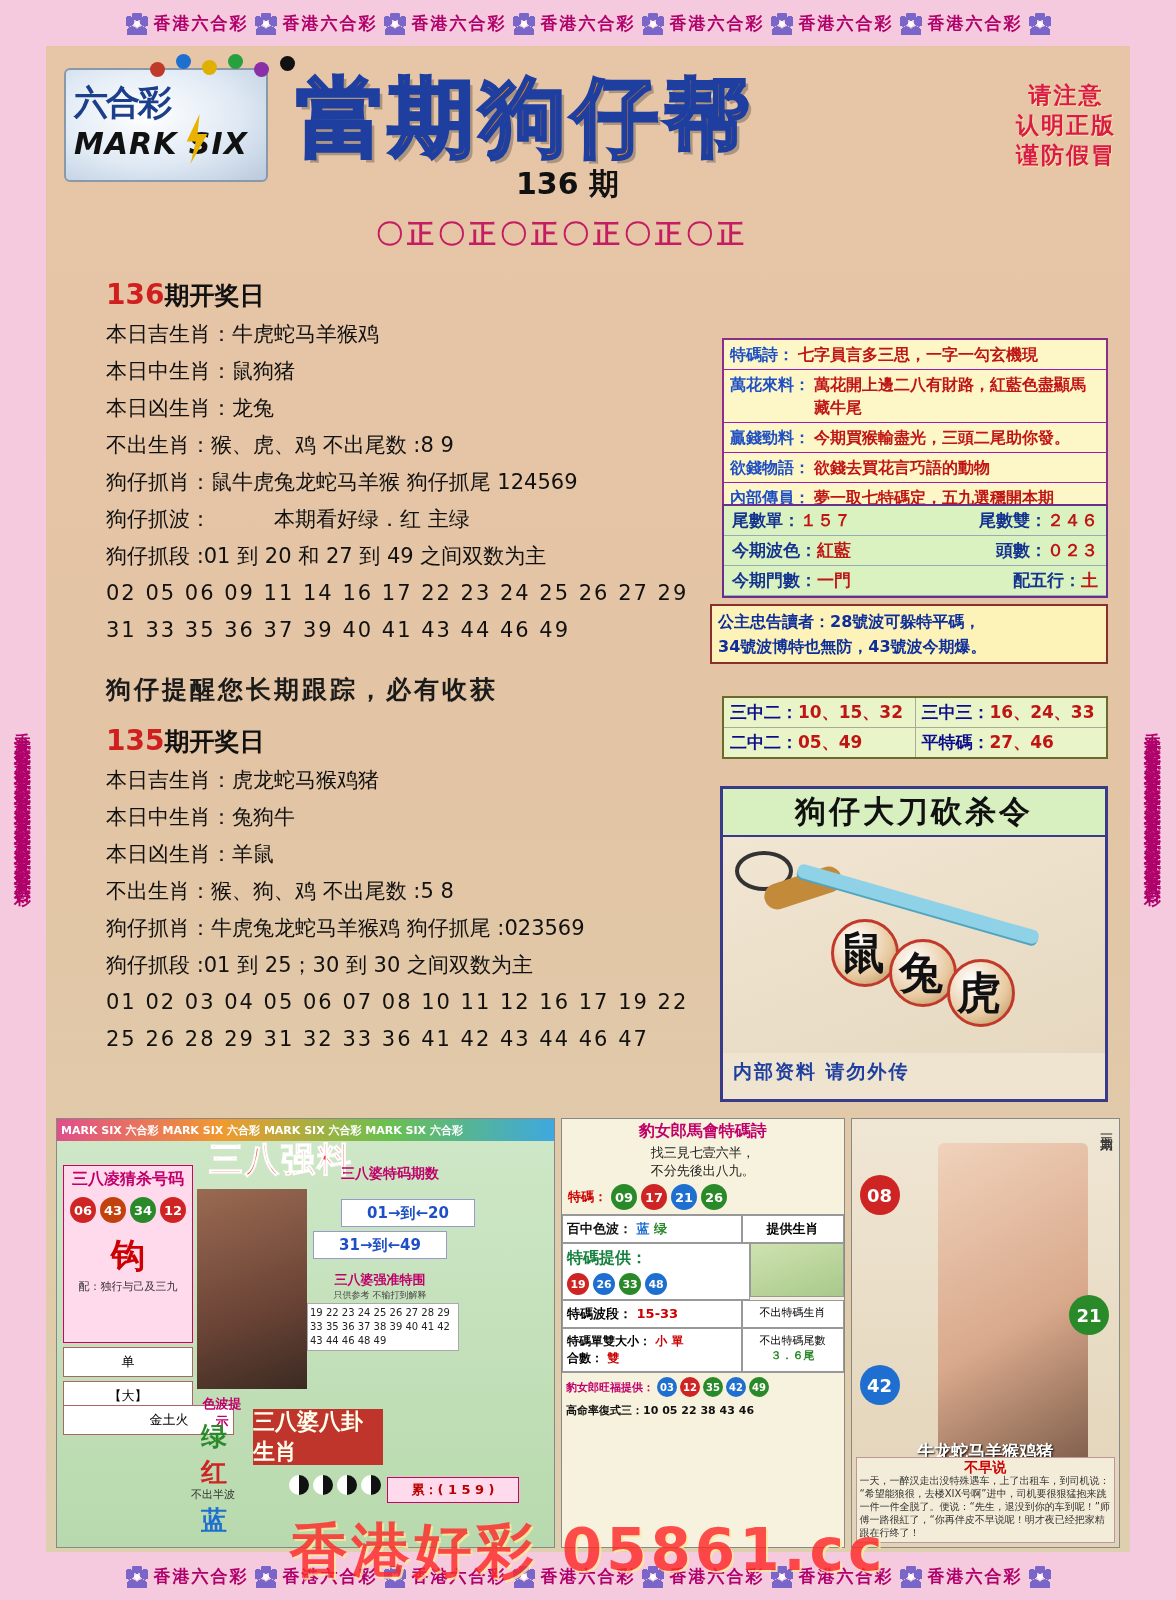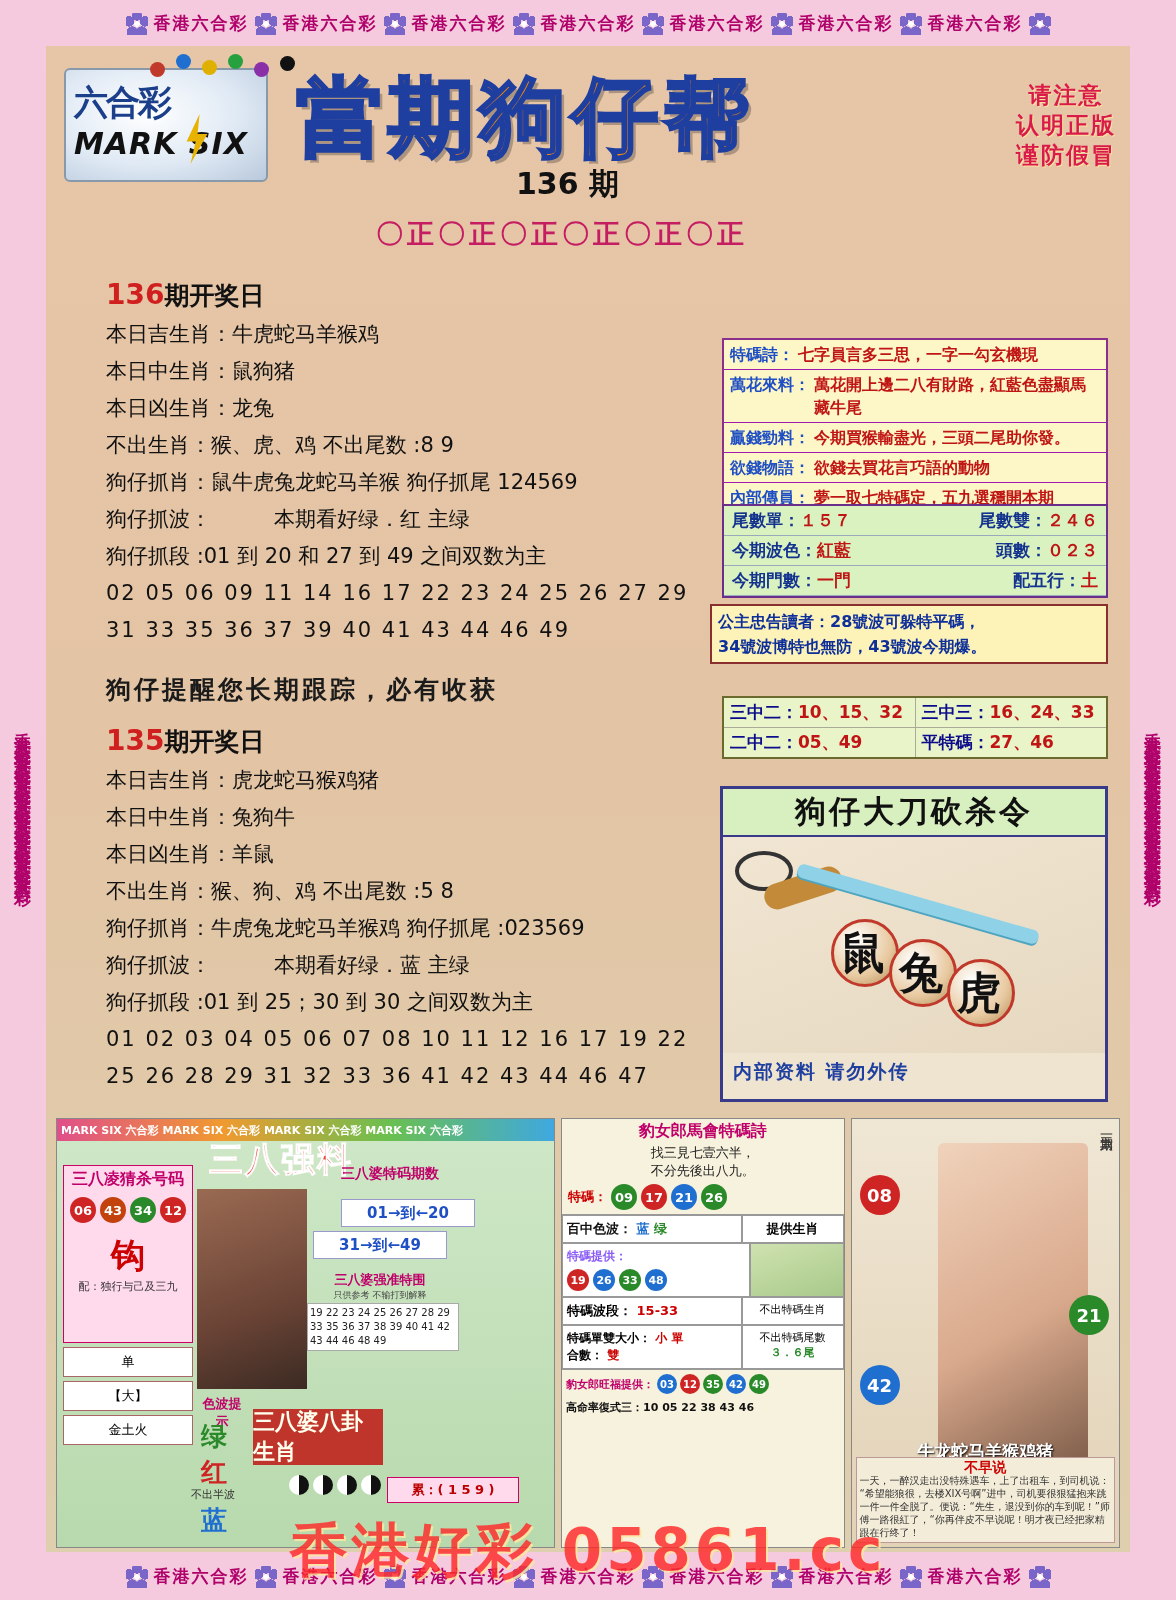--- a/index.html
+++ b/index.html
@@ -202,21 +202,20 @@
     <div class="remind">狗仔提醒您长期跟踪，必有收获</div>
 
     <div class="issue-head">
       <span class="num">135</span><span>期开奖日</span>
     </div>
     <div class="txt-row"><span>本日吉生肖：</span><span>虎龙蛇马猴鸡猪</span></div>
     <div class="txt-row"><span>本日中生肖：</span><span>兔狗牛</span></div>
     <div class="txt-row"><span>本日凶生肖：</span><span>羊鼠</span></div>
     <div class="txt-row"><span>不出生肖：猴、狗、鸡</span><span>  不出尾数 :5    8</span></div>
     <div class="txt-row"><span>狗仔抓肖：牛虎兔龙蛇马羊猴鸡</span><span> 狗仔抓尾 :023569</span></div>
-    <div class="txt-row"><span>狗仔抓波：</span><span>　　　本期看好绿．蓝  主绿</span></div>
     <div class="txt-row"><span>狗仔抓段 :01 到 25；30 到 30 之间双数为主</span></div>
     <div class="num-list">01  02  03  04  05  06  07  08  10  11  12  16  17  19  22</div>
     <div class="num-list">25  26  28  29  31  32  33  36  41  42  43  44  46  47</div>
   </div>
 
   <div id="poem-panel">
     <div class="prow">
         <span class="k">特碼詩：</span>
         <span class="v">七字員言多三思，一字一勾玄機現</span>
       </div>
@@ -300,21 +299,21 @@
           <span class="ball" style="background:#c2410c">43</span>
           <span class="ball" style="background:#2a8a2a">34</span>
           <span class="ball" style="background:#cf2424">12</span>
         </div>
         <div style="text-align:center;font-size:34px;font-weight:bold;color:#c00;margin-top:10px;">钩</div>
         <div style="text-align:center;font-size:11px;color:#333;">配：独行与己及三九</div>
       </div>
 
       <div class="lblbox" style="left:6px;top:228px;width:128px;height:28px;line-height:28px;">单</div>
       <div class="lblbox" style="left:6px;top:262px;width:128px;height:28px;line-height:28px;">【大】</div>
-      <div class="lblbox" style="left:6px;top:296px;width:128px;height:28px;line-height:28px;">金土火</div>
+      <div class="lblbox" style="left:6px;top:286px;width:128px;height:28px;line-height:28px;padding-left:41px;">金土火</div>
 
       <div class="photo" style="left:140px;top:70px;width:110px;height:200px;"></div>
 
       <div style="position:absolute;left:140px;top:276px;width:50px;text-align:center;font-size:13px;font-weight:bold;color:#c0006a;">色波提示</div>
       <div style="position:absolute;left:144px;top:300px;font-size:26px;font-weight:bold;color:#2a8a2a;">绿</div>
       <div style="position:absolute;left:144px;top:336px;font-size:26px;font-weight:bold;color:#cf2424;">红</div>
       <div style="position:absolute;left:144px;top:384px;font-size:26px;font-weight:bold;color:#1f6fd0;">蓝</div>
       <div style="position:absolute;left:134px;top:368px;font-size:11px;color:#333;">不出半波</div>
 
       <div style="position:absolute;left:196px;top:290px;width:130px;height:56px;background:#c0352b;color:#ffe;font-size:22px;font-weight:bold;display:flex;align-items:center;justify-content:center;">三八婆八卦生肖</div>
@@ -354,21 +353,21 @@
         <div class="cellbox" style="flex:1;padding:4px;font-size:13px;font-weight:bold;color:#111;">
           <span>百中色波：</span>
           <span style="color:#1f6fd0">蓝</span>
           <span style="color:#2a8a2a">绿</span>
         </div>
         <div class="cellbox" style="width:92px;padding:4px;font-size:13px;font-weight:bold;text-align:center;">提供生肖</div>
       </div>
 
       <div style="display:flex;">
         <div class="cellbox" style="flex:1;padding:4px;">
-          <div style="font-size:12px;font-weight:bold;color:#8b5cf6;">特碼提供：</div>
+          <div style="font-size:16px;font-weight:bold;color:#15803d;">特碼提供：</div>
           <div class="ballrow" style="justify-content:flex-start;">
             <span class="ball" style="background:#cf2424;width:22px;height:22px;font-size:11px;">19</span>
             <span class="ball" style="background:#1f6fd0;width:22px;height:22px;font-size:11px;">26</span>
             <span class="ball" style="background:#2a8a2a;width:22px;height:22px;font-size:11px;">33</span>
             <span class="ball" style="background:#1f6fd0;width:22px;height:22px;font-size:11px;">48</span>
           </div>
         </div>
         <div class="cellbox" style="width:92px;height:52px;background:linear-gradient(160deg,#cfe2b0,#a8c98a);"></div>
       </div>
 

